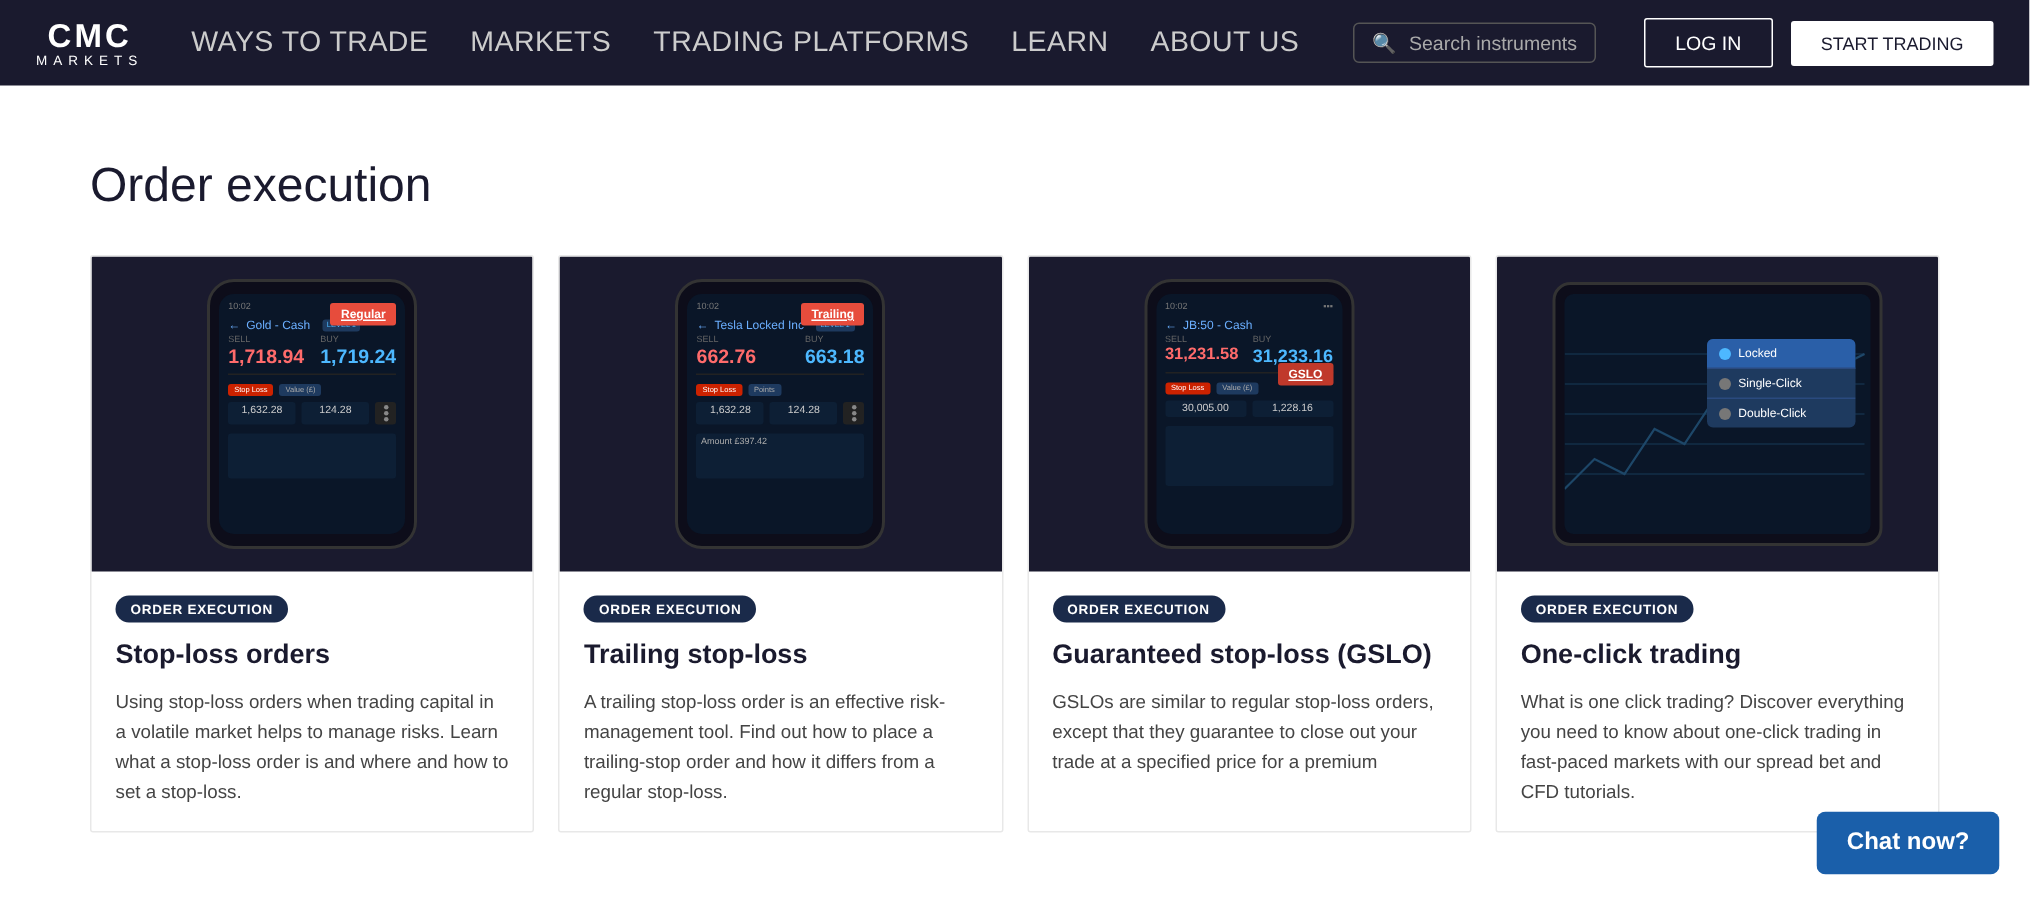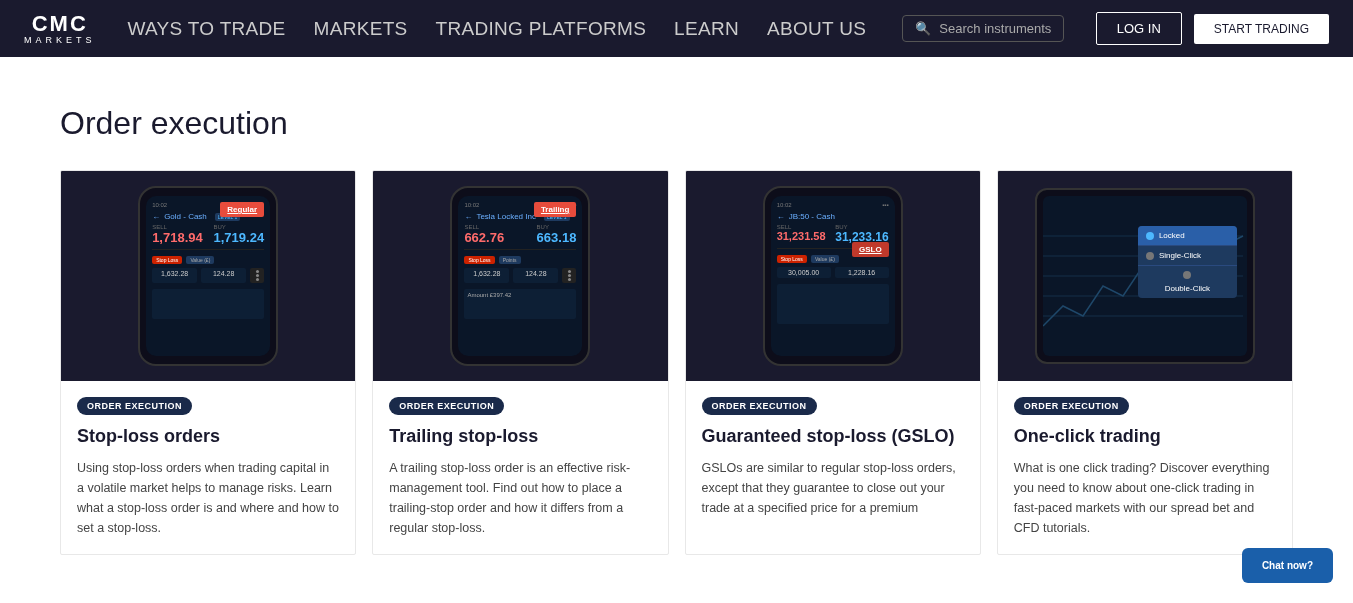--- a/index.html
+++ b/index.html
@@ -267,21 +267,21 @@
     }
     .click-menu-item {
       display: flex;
       align-items: center;
       gap: 5px;
       padding: 5px 8px;
       font-size: 8px;
       color: #fff;
       border-bottom: 1px solid #2a4a7f;
     }
-    .click-menu-item:last-child { border-bottom: none; flex-direction: column; }
+    .click-menu-item:last-child { border-bottom: none; }
     .click-menu-item.active { background: #2a5fa8; }
     .click-menu-icon {
       width: 8px;
       height: 8px;
       background: #4db8ff;
       border-radius: 50%;
       flex-shrink: 0;
     }
 
     
@@ -318,21 +318,21 @@
 
     
     .chat-btn {
       position: fixed;
       bottom: 20px;
       right: 20px;
       background: #1a5faa;
       color: #fff;
       padding: 12px 20px;
       border-radius: 6px;
-      font-size: 10px;
+      font-size: 16px;
       font-weight: 600;
       cursor: pointer;
       z-index: 100;
     }
   </style>
 </head>
 <body>
 
 <nav>
   <a class="logo">

